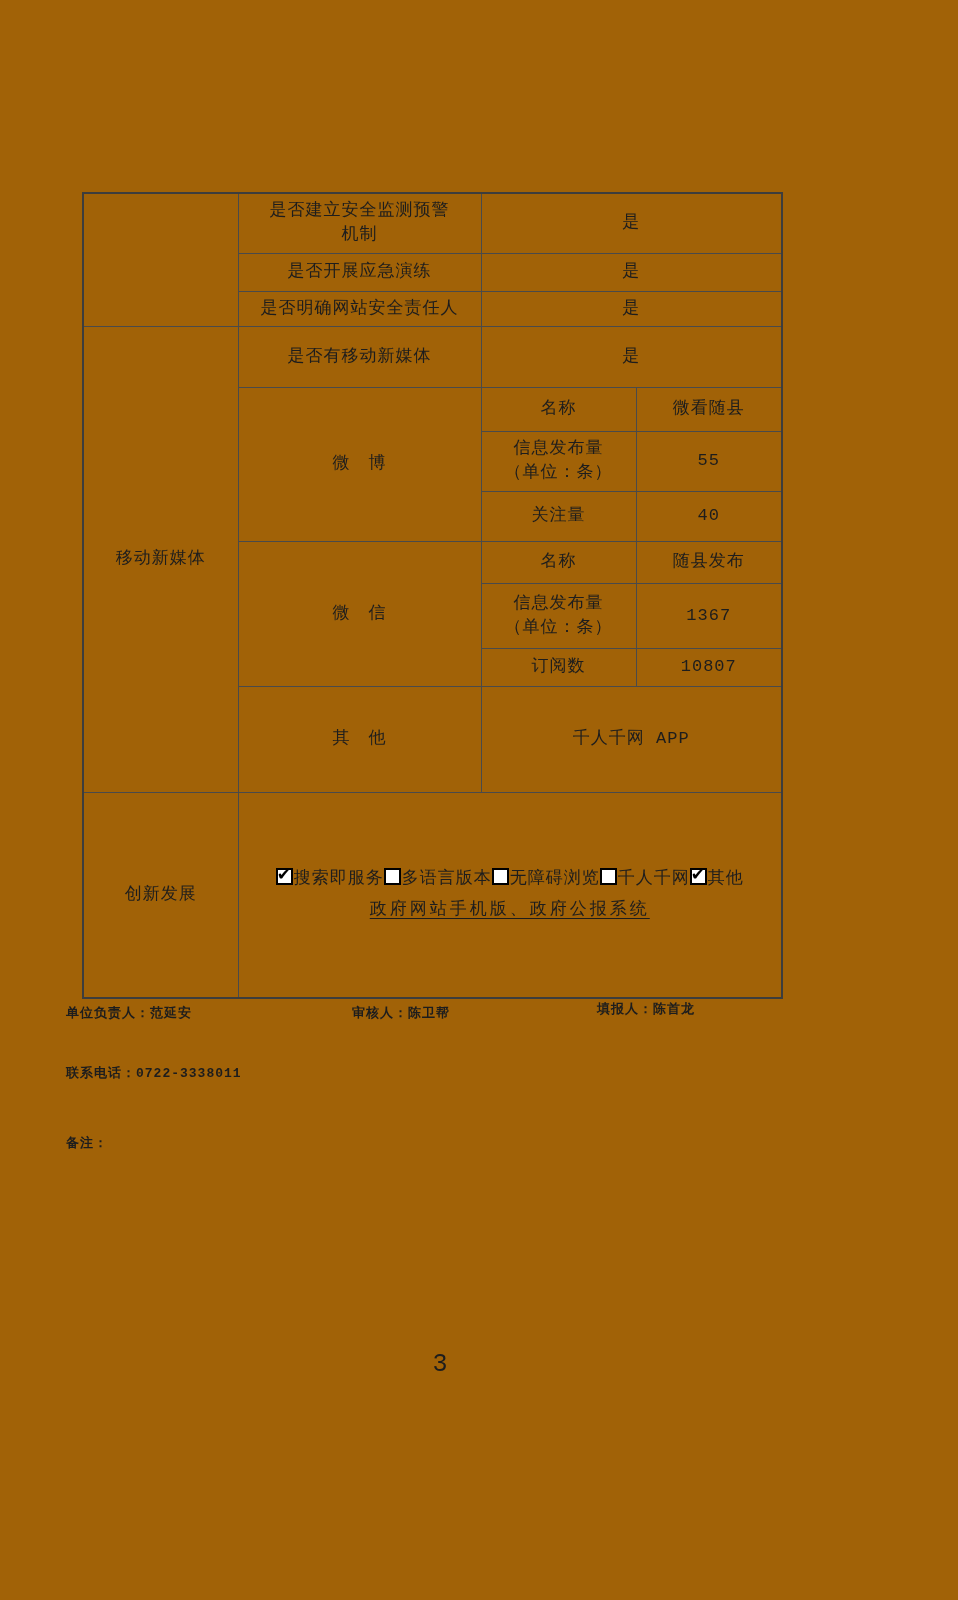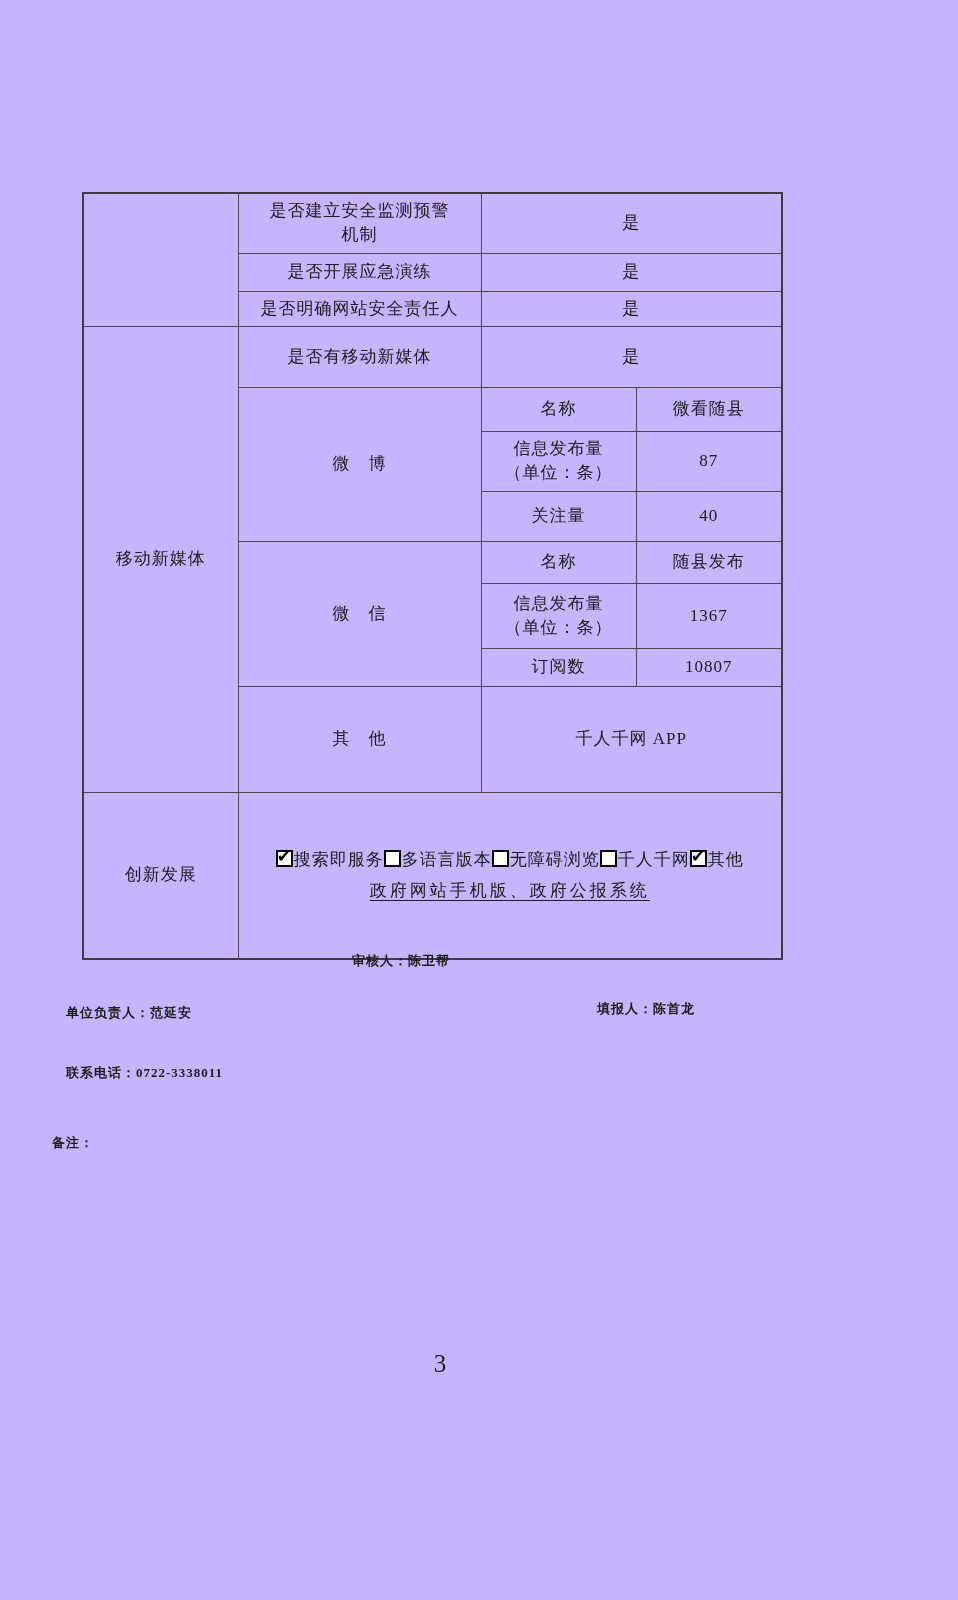--- a/index.html
+++ b/index.html
@@ -1,21 +1,21 @@
 <!DOCTYPE html>
 <html><head>
 <meta charset="utf-8">
 <style>
   html,body{margin:0;padding:0;background:#e8e8e8;}
   .page{
     position:relative;
     width:958px;height:1600px;
-    background:#c4b5fd;
+    background:#a16207;
     margin:0 auto;
-    font-family:Liberation Serif, serif;
+    font-family:Liberation Mono, monospace;
     color:#1d1d1d;
     overflow:hidden;
   }
   
   table.report{
     position:absolute;left:82px;top:192px;
     width:699px;
     border-collapse:collapse;
     table-layout:fixed;
     border:2px solid #3d3d3d;
@@ -34,21 +34,21 @@
   tr.r2{height:38px}
   tr.r3{height:35px}
   tr.r4{height:61px}
   tr.r5{height:44px}
   tr.r6{height:60px}
   tr.r7{height:50px}
   tr.r8{height:42px}
   tr.r9{height:65px}
   tr.r10{height:38px}
   tr.r11{height:106px}
-  tr.r12{height:167px}
+  tr.r12{height:206px}
   .pre{white-space:pre-line;}
   
   td.inno-cell{
     text-align:left;
     padding-left:32px;
     padding-right:10px;
     font-size:18px;
     margin-top:48px;
   }
   .inno-line1{white-space:nowrap;}
@@ -128,21 +128,21 @@
       </tr>
 
       <tr class="r5">
         <td rowspan="3">微　博</td>
         <td>名称</td>
         <td>微看随县</td>
       </tr>
       <tr class="r6">
         <td class="pre">信息发布量
 （单位：条）</td>
-        <td>87</td>
+        <td>55</td>
       </tr>
       <tr class="r7">
         <td>关注量</td>
         <td>40</td>
       </tr>
 
       <tr class="r8">
         <td rowspan="3">微　信</td>
         <td>名称</td>
         <td>随县发布</td>
@@ -168,21 +168,21 @@
           <div class="inno-line1">
             <span class="opt"><span class="cb checked"></span><span>搜索即服务</span></span><span class="opt"><span class="cb"></span><span>多语言版本</span></span><span class="opt"><span class="cb"></span><span>无障碍浏览</span></span><span class="opt"><span class="cb"></span><span>千人千网</span></span><span class="opt"><span class="cb checked"></span><span>其他</span></span>
           </div>
           <div class="inno-line2">政府网站手机版、政府公报系统</div>
         </td>
       </tr>
     </tbody>
   </table>
 
   <span class="ftxt" style="left:66px;top:1004px;"><span>单位负责人：</span><span>范延安</span></span>
-  <span class="ftxt" style="left:352px;top:952px;"><span>审核人：</span><span>陈卫帮</span></span>
+  <span class="ftxt" style="left:352px;top:1004px;"><span>审核人：</span><span>陈卫帮</span></span>
   <span class="ftxt" style="left:597px;top:1000px;"><span>填报人：</span><span>陈首龙</span></span>
 
   <span class="ftxt" style="left:66px;top:1064px;"><span>联系电话：</span><span>0722-3338011</span></span>
 
-  <span class="ftxt" style="left:52px;top:1134px;">备注：</span>
+  <span class="ftxt" style="left:66px;top:1134px;">备注：</span>
 
   <div class="page-number">3</div>
 </div>
 
 </body></html>

